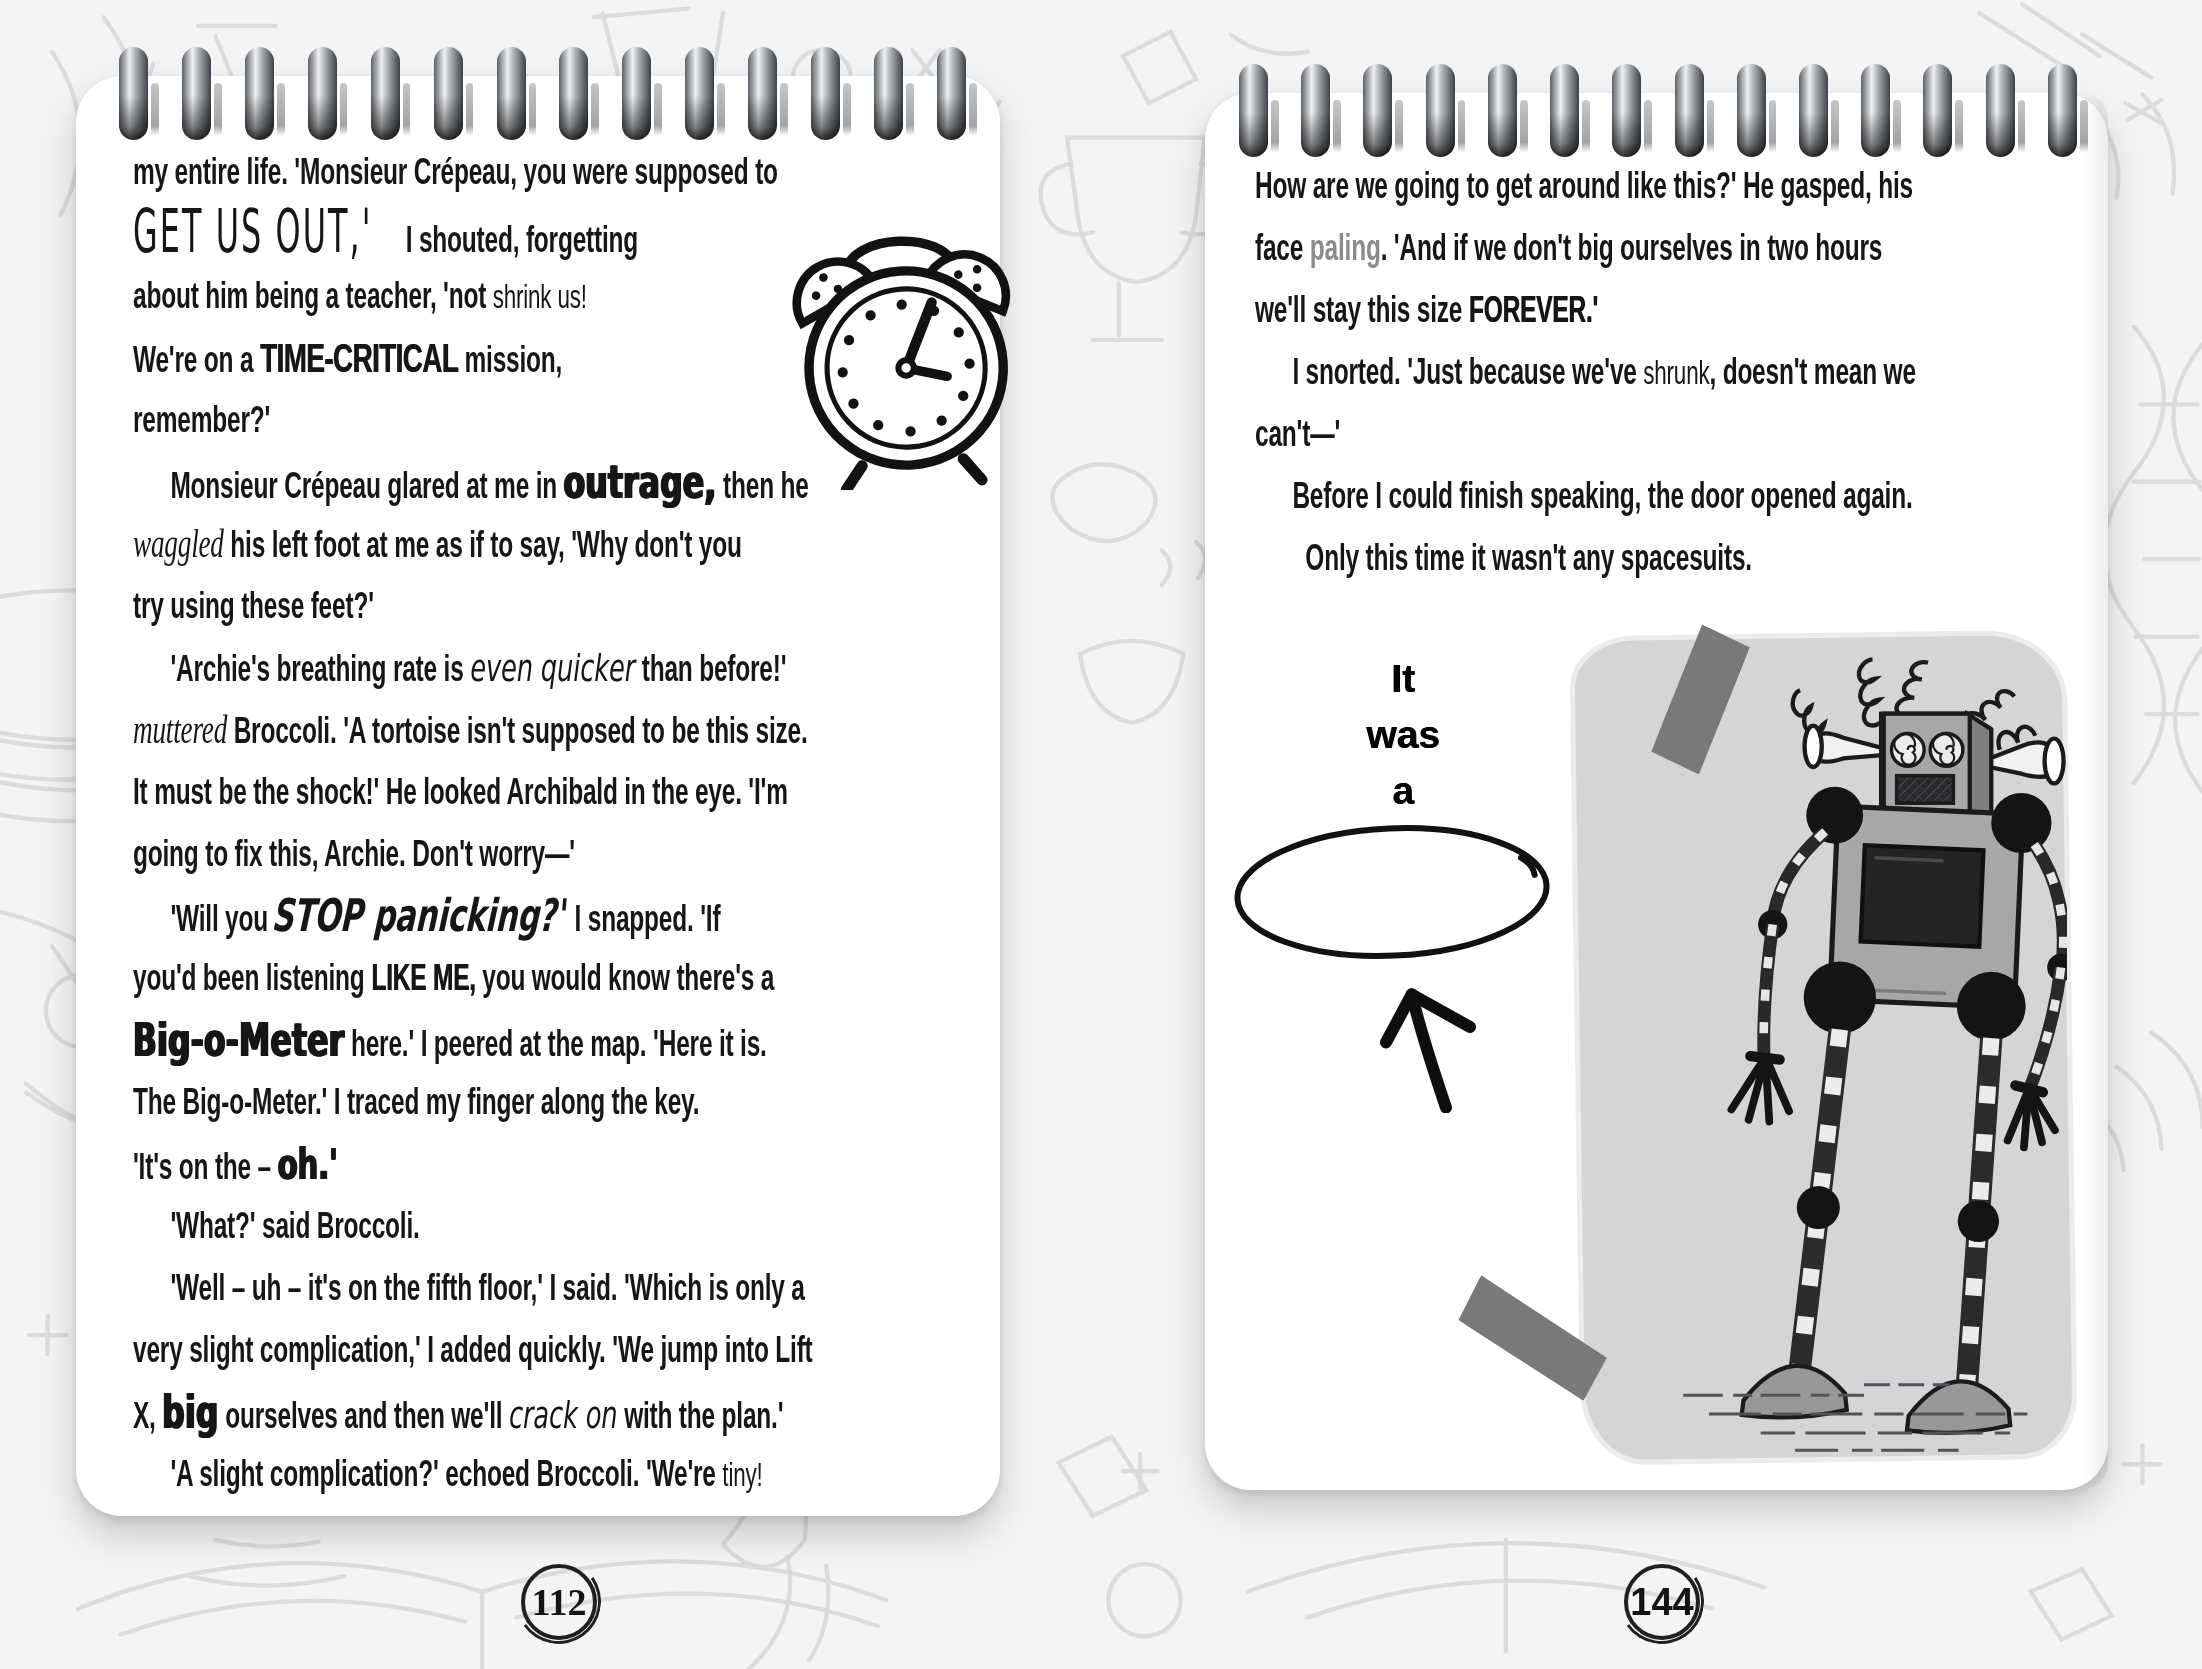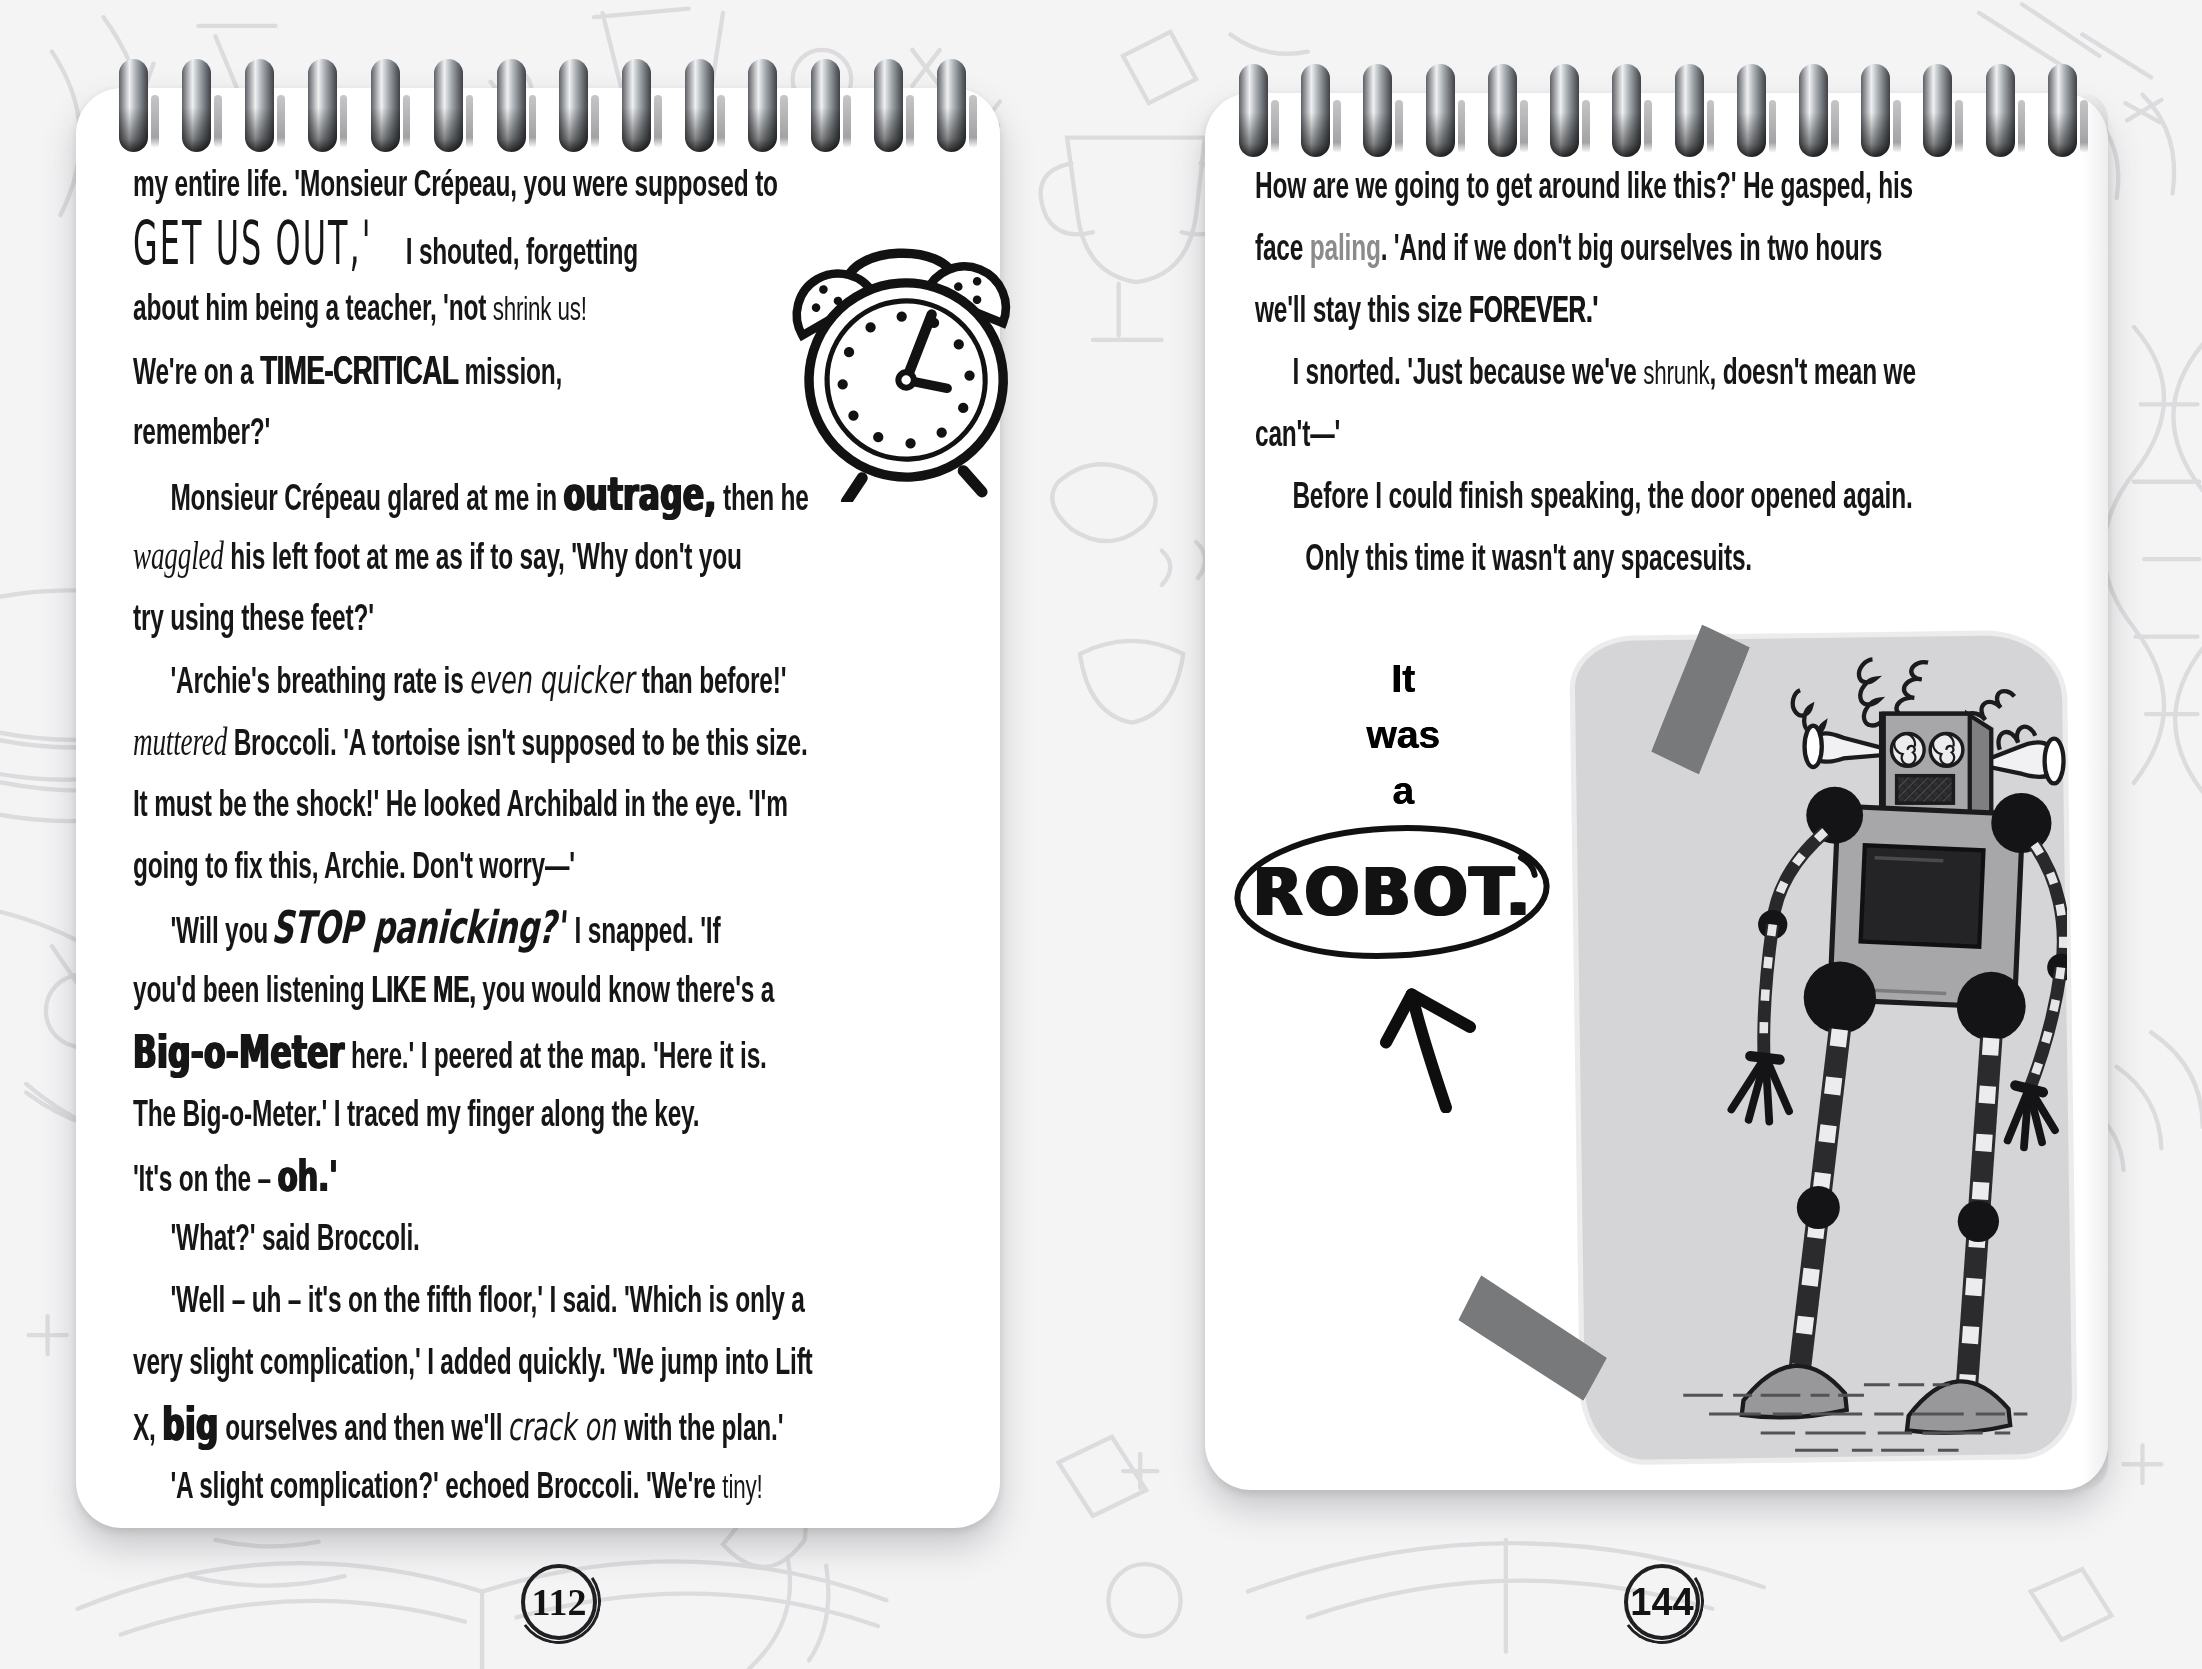--- a/index.html
+++ b/index.html
@@ -11,21 +11,21 @@
     color:#1a1a1a;
   }
   
   .doodles { position:absolute; left:0; top:0; z-index:0; }
   
   .page {
     position:absolute; z-index:2; background:#ffffff;
     border-radius:46px;
     box-shadow:0 19px 34px rgba(70,70,80,.25), 0 3.4px 8.6px rgba(0,0,0,.10);
   }
-  .page.left  { left:76px;  top:88px; width:924px; height:1440px; }
+  .page.left  { left:76px;  top:76px; width:924px; height:1440px; }
   .page.right { left:1205px; top:93px; width:903px; height:1397px; }
   .page.right::after{
     content:""; position:absolute; top:0; right:0; bottom:0; width:26px;
     border-radius:0 46px 46px 0;
     background:linear-gradient(90deg, rgba(0,0,0,0), rgba(0,0,0,.07));
   }
   
   .rings { position:absolute; top:-29px; display:flex; justify-content:space-between; z-index:5; }
   .left  .rings { left:43px; right:34px; }
   .right .rings { left:34px; right:31px; }
@@ -295,21 +295,20 @@
     <div>It</div>
     <div>was</div>
     <div>a</div>
   </div>
 
   <div class="bubble">
     <svg viewBox="0 0 384 170" fill="none">
       <ellipse cx="192" cy="85" rx="180" ry="74" stroke="#111" stroke-width="7" transform="rotate(-2.5 192 85)"></ellipse>
       <path d="M342,45 q14,8 16,20" stroke="#111" stroke-width="7" stroke-linecap="round"></path>
     </svg>
-    <span class="word">ROBOT.</span>
   </div>
 
   <svg class="arrow" viewBox="0 0 140 158" fill="none" stroke="#0e0e0e" stroke-width="14" stroke-linecap="round">
     <path d="M84,152 C70,110 56,70 44,20"></path>
     <path d="M44,20 L14,76"></path>
     <path d="M44,20 L112,58"></path>
   </svg>
 
   <div class="illus">
     <div class="wash"></div>

